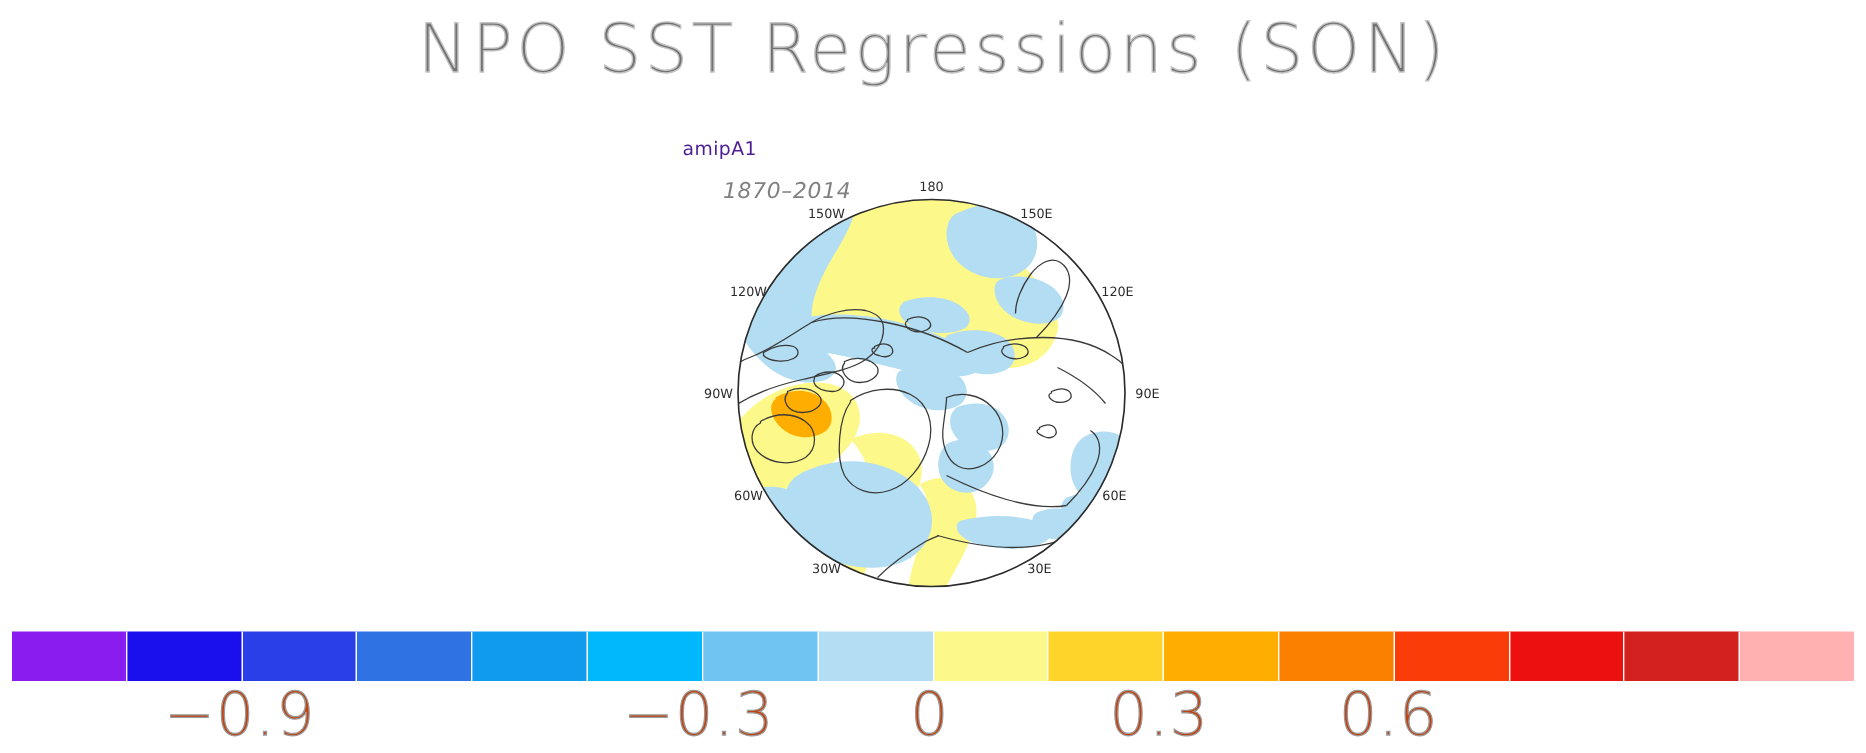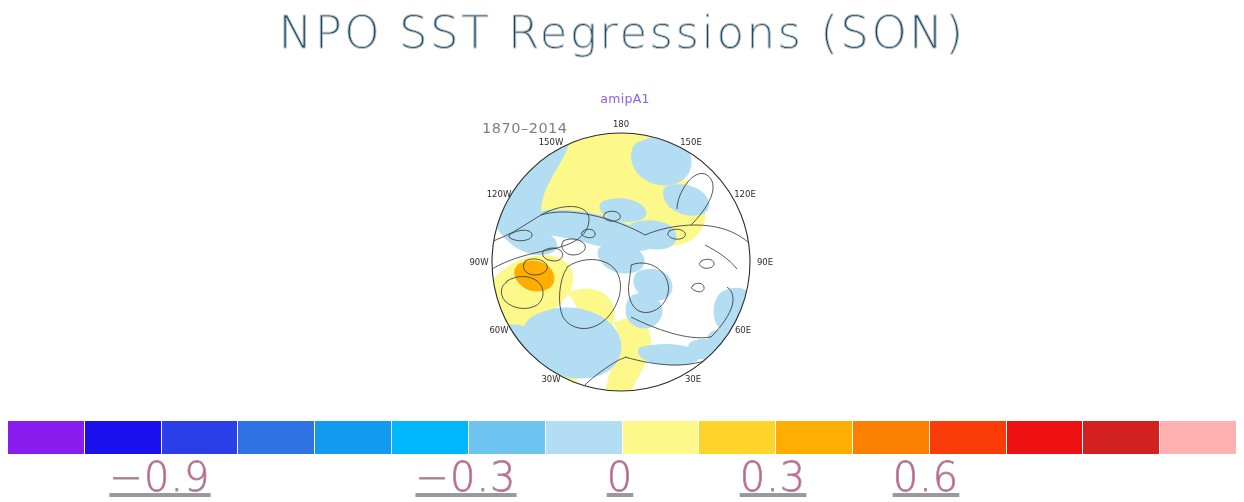--- a/index.html
+++ b/index.html
@@ -19,54 +19,54 @@
   #figure-title {
     position: absolute;
     top: 6px;
     left: 0;
     width: 1244px;
     text-align: center;
     font-family: "DejaVu Sans", sans-serif;
     font-size: 45px;
     font-weight: 300;
     letter-spacing: 2.5px;
-    color: #0c4a6e;
+    color: #737373;
     -webkit-text-stroke: 0.9px #b9b9b9;
     text-shadow: 0 0 0 #cfcfcf;
     white-space: nowrap;
     user-select: none;
   }
 
   
   #map-panel {
     position: absolute;
     left: 455px;
     top: 85px;
     width: 340px;
     height: 310px;
   }
   #subplot-title {
     position: absolute;
     left: 0;
     top: 6px;
     width: 340px;
-    text-align: center;
     font-size: 12.5px;
-    color: #8b5cf6;
+    color: #4c1d95;
     letter-spacing: 0.3px;
     white-space: nowrap;
   }
   #date-range {
     position: absolute;
     left: 27px;
     top: 35px;
     font-size: 14.5px;
     color: #808080;
     letter-spacing: 0.5px;
     white-space: nowrap;
+    font-style: italic;
   }
   #map-svg {
     position: absolute;
     left: 0;
     top: 0;
   }
   .lon-label {
     font-size: 8.5px;
     fill: #2b2b2b;
     font-family: "DejaVu Sans", sans-serif;
@@ -101,25 +101,24 @@
     height: 48px;
   }
   .cb-tick {
     position: absolute;
     top: 0;
     transform: translateX(-50%);
     font-family: "DejaVu Sans", sans-serif;
     font-size: 40px;
     font-weight: 300;
     letter-spacing: 1px;
-    color: #ec4899;
+    color: #c2410c;
     -webkit-text-stroke: 0.85px #9a9a9a;
     white-space: nowrap;
     user-select: none;
-    text-decoration: underline;
   }
 </style>
 </head>
 <body>
 
 <div id="figure-title" style="-webkit-text-stroke: 0.9px rgb(196, 196, 196);">NPO SST Regressions (SON)</div>
 
 <div id="map-panel">
 
   <div id="subplot-title">amipA1</div>

